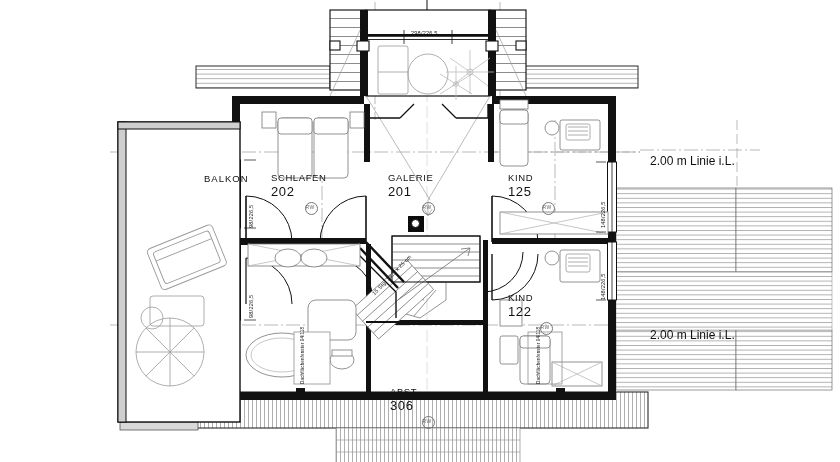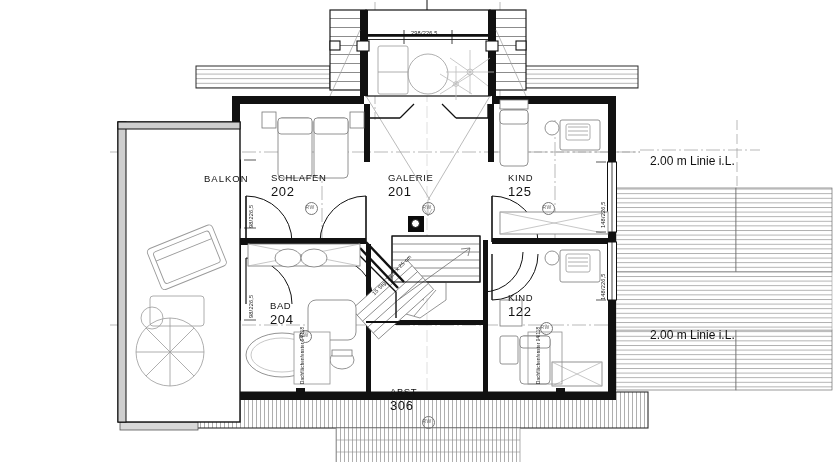--- a/index.html
+++ b/index.html
@@ -421,25 +421,20 @@
     <div class="no">201</div>
     <div class="sym">RW</div>
   </div>
 
   <div class="roomlabel" style="left:508px;top:172px;width:80px;">
     <div class="nm">KIND</div>
     <div class="no">125</div>
     <div class="sym">RW</div>
   </div>
 
-  <div class="roomlabel" style="left:270px;top:300px;width:70px;">
-    <div class="nm">BAD</div>
-    <div class="no">204</div>
-    <div class="sym">RW</div>
-  </div>
 
   <div class="roomlabel" style="left:390px;top:338px;width:76px;margin-top:48px;">
     <div class="nm">ABST</div>
     <div class="no">306</div>
     <div class="sym">RW</div>
   </div>
 
   <div class="roomlabel" style="left:508px;top:292px;width:76px;">
     <div class="nm">KIND</div>
     <div class="no">122</div>

